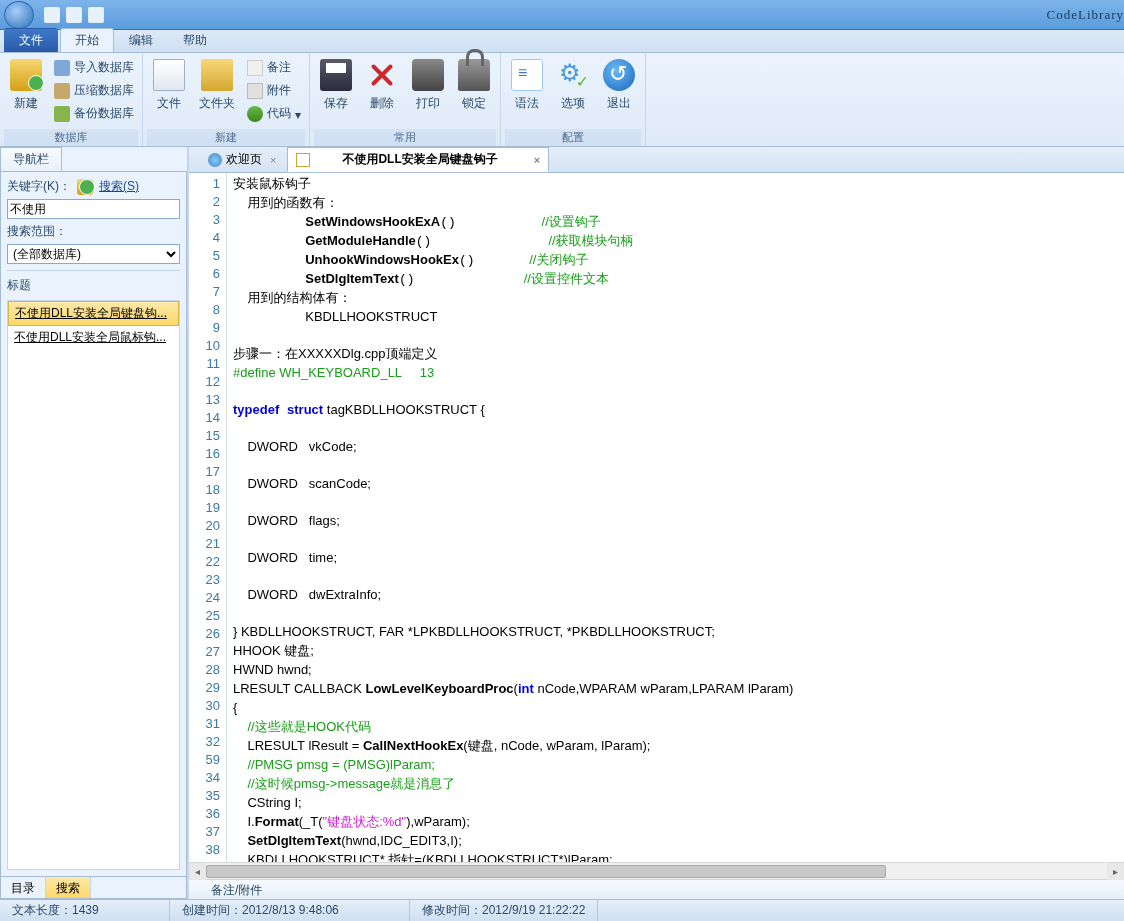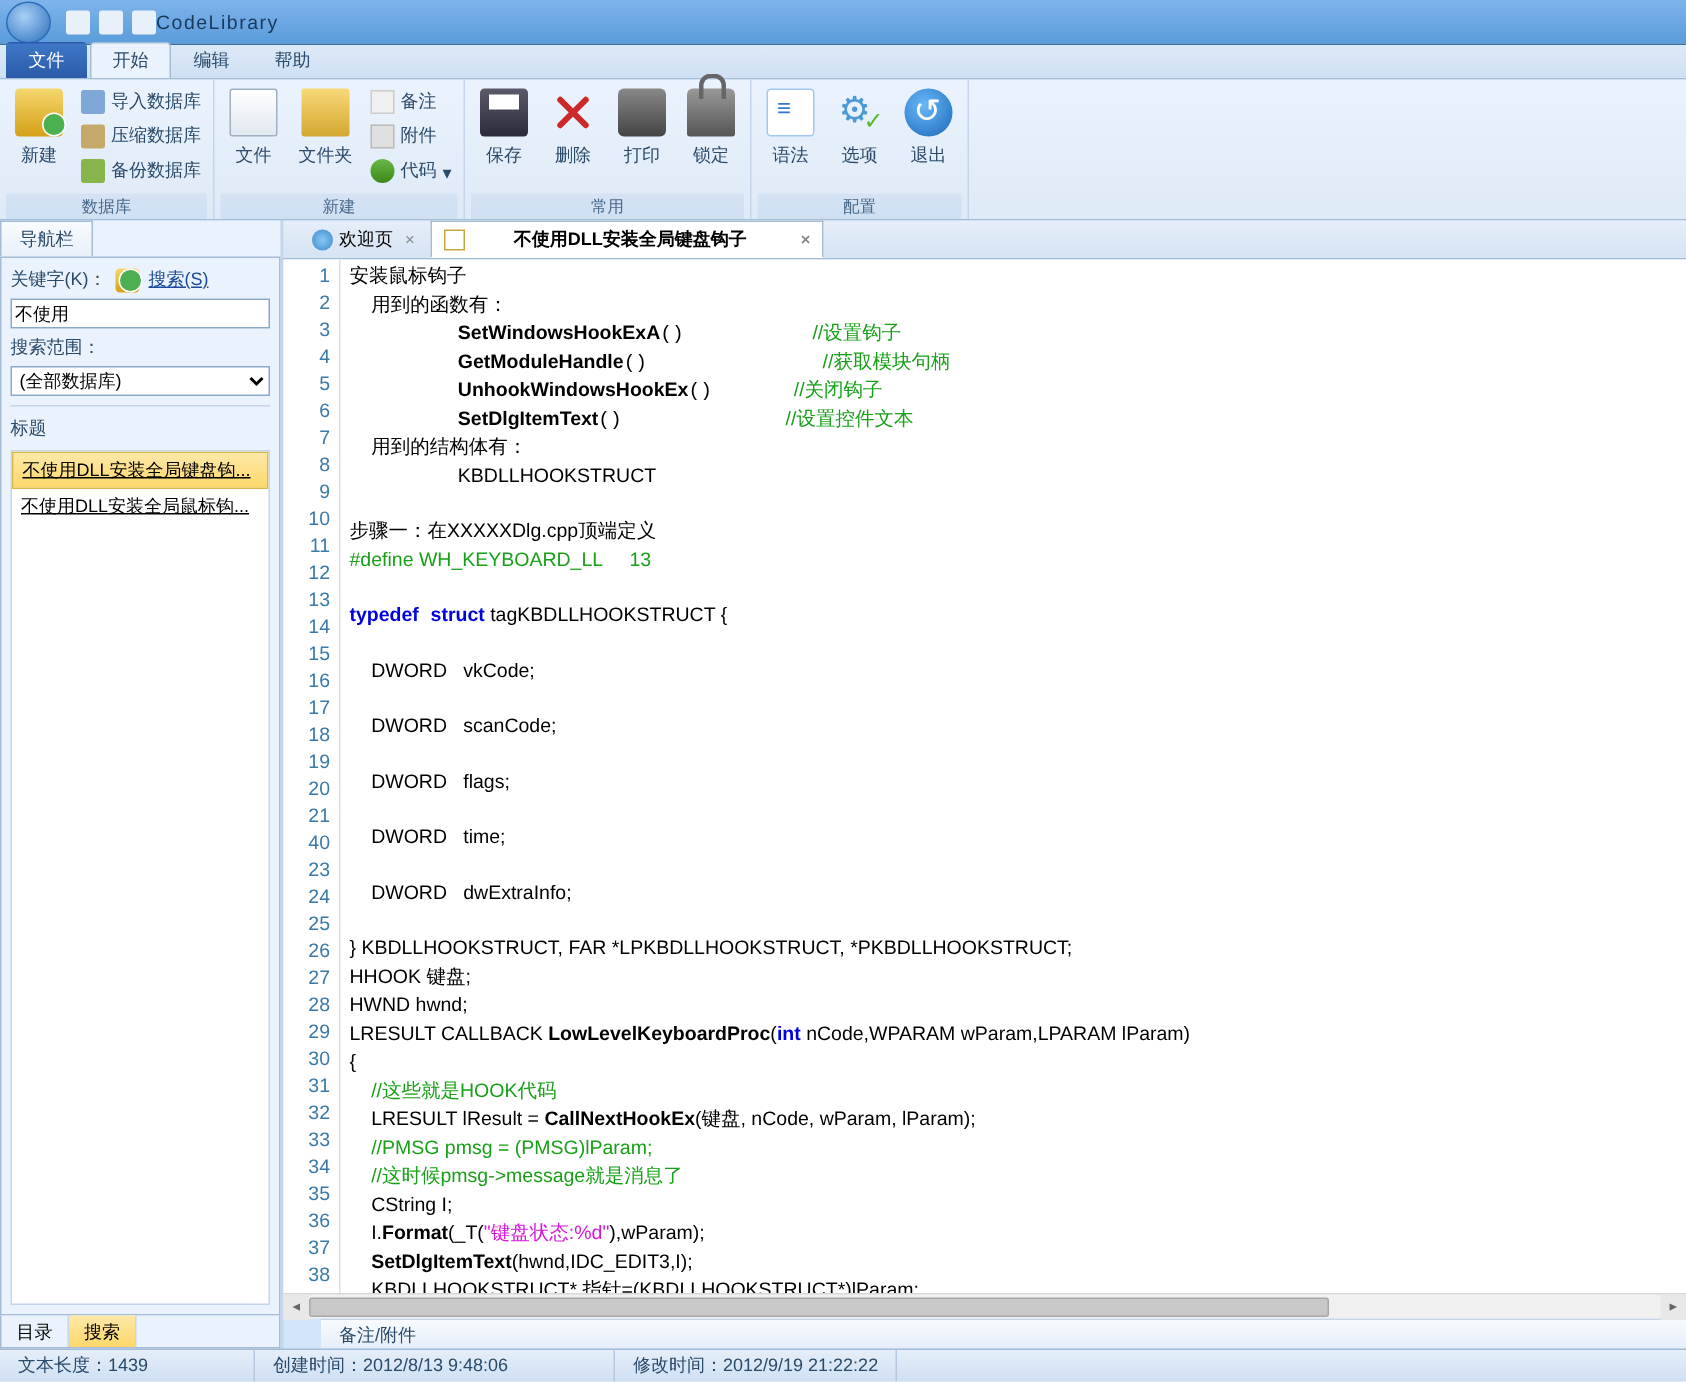--- a/index.html
+++ b/index.html
@@ -3,21 +3,21 @@
 <meta charset="utf-8">
 <style>
 * { margin: 0; padding: 0; box-sizing: border-box; font-family: "Microsoft YaHei", "SimSun", sans-serif; }
 body { width: 1124px; height: 921px; background: #d3e5fa; overflow: hidden; font-size: 12px; }
 
 
 .titlebar { height: 30px; background: linear-gradient(to bottom, #7eb4ea, #5a9cdc); display: flex; align-items: center; border-bottom: 1px solid #3a6ea5; }
 .titlebar .app-orb { width: 30px; height: 28px; margin-left: 4px; background: radial-gradient(circle at 40% 35%, #a8d0f8, #2a6db8); border-radius: 50%; border: 1px solid #2a6db8; }
 .titlebar .qat { display: flex; gap: 6px; margin-left: 10px; }
 .titlebar .qat span { width: 16px; height: 16px; display: inline-block; background: #e8f0fa; border-radius: 2px; }
-.titlebar .title-text { flex: 1; text-align: left; color: #1a3a5a; font-size: 13px; letter-spacing: 1px; }
+.titlebar .title-text { flex: 1; text-align: right; color: #1a3a5a; font-size: 13px; letter-spacing: 1px; font-family: Liberation Serif, serif; }
 
 
 .menutabs { height: 23px; background: linear-gradient(to bottom, #dce9f7, #cfe0f3); display: flex; align-items: flex-end; padding-left: 4px; border-bottom: 1px solid #a5bcd6; }
 .menutabs .tab { padding: 3px 14px; color: #2a4a6a; cursor: pointer; border: 1px solid transparent; border-bottom: none; }
 .menutabs .tab.file { background: linear-gradient(to bottom, #3e78c8, #2a5aa8); color: #fff; border-radius: 3px 3px 0 0; margin-right: 2px; }
 .menutabs .tab.active { background: #eaf3fd; border-color: #a5bcd6; border-radius: 3px 3px 0 0; }
 
 
 .ribbon { height: 94px; background: linear-gradient(to bottom, #eaf3fd, #dfeaf7); display: flex; border-bottom: 1px solid #a5bcd6; }
 .ribbon-group { border-right: 1px solid #c5d6ea; display: flex; flex-direction: column; padding: 2px 4px 0; }
@@ -94,21 +94,21 @@
 .c-str { color: #d818d8; }
 .c-cmt { color: #18a018; }
 .c-func { color: #000; font-weight: bold; }
 .c-api { color: #000; font-weight: bold; }
 
 .hscroll { height: 17px; background: #f0f0f0; border-top: 1px solid #d8d8d8; position: relative; }
 .hscroll .thumb { position: absolute; left: 17px; top: 2px; height: 13px; width: 680px; background: #c8c8c8; border: 1px solid #a8a8a8; border-radius: 2px; }
 .hscroll .arr { position: absolute; top: 0; width: 17px; height: 17px; background: #e8e8e8; text-align: center; font-size: 10px; line-height: 17px; color: #666; }
 .hscroll .arr.l { left: 0; } .hscroll .arr.r { right: 0; }
 
-.footer-bar { height: 20px; background: linear-gradient(to bottom, #f8fbfe, #e5eef9); border-top: 1px solid #c5d6ea; padding: 2px 12px; font-size: 12px; color: #2a4a6a; margin-left: 25px; }
+.footer-bar { height: 20px; background: linear-gradient(to bottom, #f8fbfe, #e5eef9); border-top: 1px solid #c5d6ea; padding: 2px 22px; font-size: 12px; color: #2a4a6a; }
 
 
 .statusbar { position: absolute; bottom: 0; left: 0; right: 0; height: 22px; background: linear-gradient(to bottom, #e5eef9, #cfe0f3); border-top: 1px solid #a5bcd6; display: flex; align-items: center; font-size: 12px; color: #2a4a6a; }
 .statusbar .cell { padding: 0 12px; border-right: 1px solid #b5c8de; height: 100%; display: flex; align-items: center; }
 .statusbar .cell:first-child { width: 170px; }
 </style>
 </head>
 <body>
 
 <div class="titlebar">
@@ -276,32 +276,32 @@
           <div>12</div>
           <div>13</div>
           <div>14</div>
           <div>15</div>
           <div>16</div>
           <div>17</div>
           <div>18</div>
           <div>19</div>
           <div>20</div>
           <div>21</div>
-          <div>40</div>
+          <div>22</div>
           <div>23</div>
           <div>24</div>
           <div>25</div>
           <div>26</div>
           <div>27</div>
           <div>28</div>
           <div>29</div>
           <div>30</div>
           <div>31</div>
           <div>32</div>
-          <div>33</div>
+          <div>59</div>
           <div>34</div>
           <div>35</div>
           <div>36</div>
           <div>37</div>
           <div>38</div>
           <div>39</div>
         </div>
       <div class="code"><span>安装鼠标钩子</span>
 <span>    用到的函数有：</span>
 <span class="c-api">                    SetWindowsHookExA</span>()           <span class="c-cmt">//设置钩子</span>

